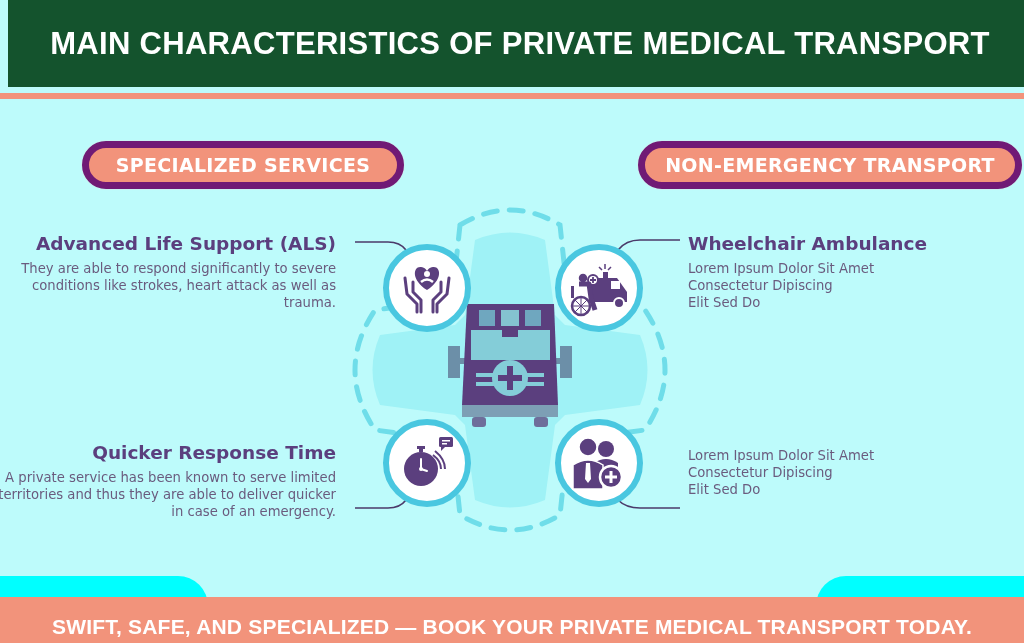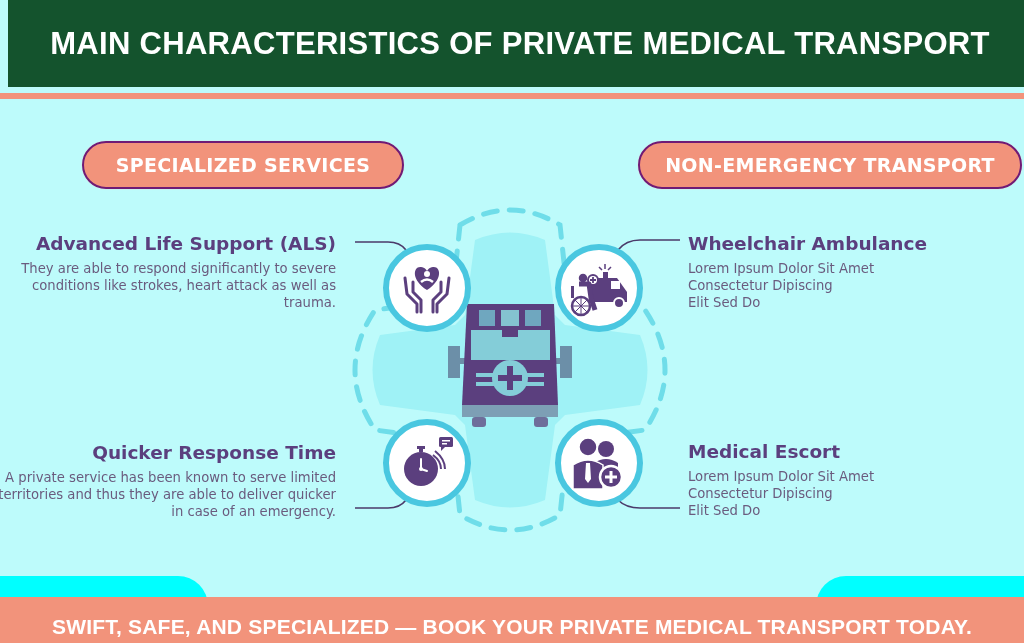--- a/index.html
+++ b/index.html
@@ -3,21 +3,21 @@
 <meta charset="utf-8">
 <style>
   * { box-sizing: border-box; margin: 0; padding: 0; }
   html, body { width: 1024px; height: 643px; overflow: hidden; }
   body { background: #bdfbfb; font-family: "DejaVu Sans", sans-serif; position: relative; }
 
   .header { position: absolute; left: 8px; top: 0; width: 1024px; height: 87px; background: #14532d; display: flex; align-items: center; justify-content: center; }
   .header h1 { color: #fff; font-family: "Liberation Sans", sans-serif; font-weight: 700; font-size: 31px; letter-spacing: 0.3px; }
   .stripe { position: absolute; left: 0; top: 93px; width: 1024px; height: 6px; background: #f2937b; }
 
-  .pill { position: absolute; height: 48px; border-radius: 26px; background: #f2937b; border: 2px solid #701a75; box-shadow: 0 0 0 1px #c8f4f2; display: flex; align-items: center; justify-content: center; color: #fff; font-weight: 700; font-size: 19px; letter-spacing: 0.3px; }
+  .pill { position: absolute; height: 48px; border-radius: 26px; background: #f2937b; border: 7px solid #701a75; box-shadow: 0 0 0 1px #c8f4f2; display: flex; align-items: center; justify-content: center; color: #fff; font-weight: 700; font-size: 19px; letter-spacing: 0.3px; }
   .pill.left { left: 82px; top: 141px; width: 322px; }
   .pill.right { left: 638px; top: 141px; width: 384px; }
 
   .feature { position: absolute; }
   .feature .title { color: #5b3f7e; font-weight: 700; font-size: 18.5px; white-space: nowrap; }
   .feature .desc { color: #6a5b7e; font-size: 13.2px; line-height: 17px; margin-top: 6px; }
   .feature.lft { text-align: right; }
   .f-als { right: 688px; top: 233px; width: 340px; }
   .f-qrt { right: 688px; top: 442px; width: 340px; }
   .f-wca { left: 688px; top: 233px; width: 320px; }
@@ -164,21 +164,20 @@
 <div class="feature f-wca">
   <div class="title">Wheelchair Ambulance</div>
   <div class="desc">
     <div>Lorem Ipsum Dolor Sit Amet</div>
     <div>Consectetur Dipiscing</div>
     <div>Elit Sed Do</div>
   </div>
 </div>
 
 <div class="feature f-mes">
-  <div class="title">Medical Escort</div>
   <div class="desc">
     <div>Lorem Ipsum Dolor Sit Amet</div>
     <div>Consectetur Dipiscing</div>
     <div>Elit Sed Do</div>
   </div>
 </div>
 
 <div class="tab left"></div>
 <div class="tab right"></div>
 

